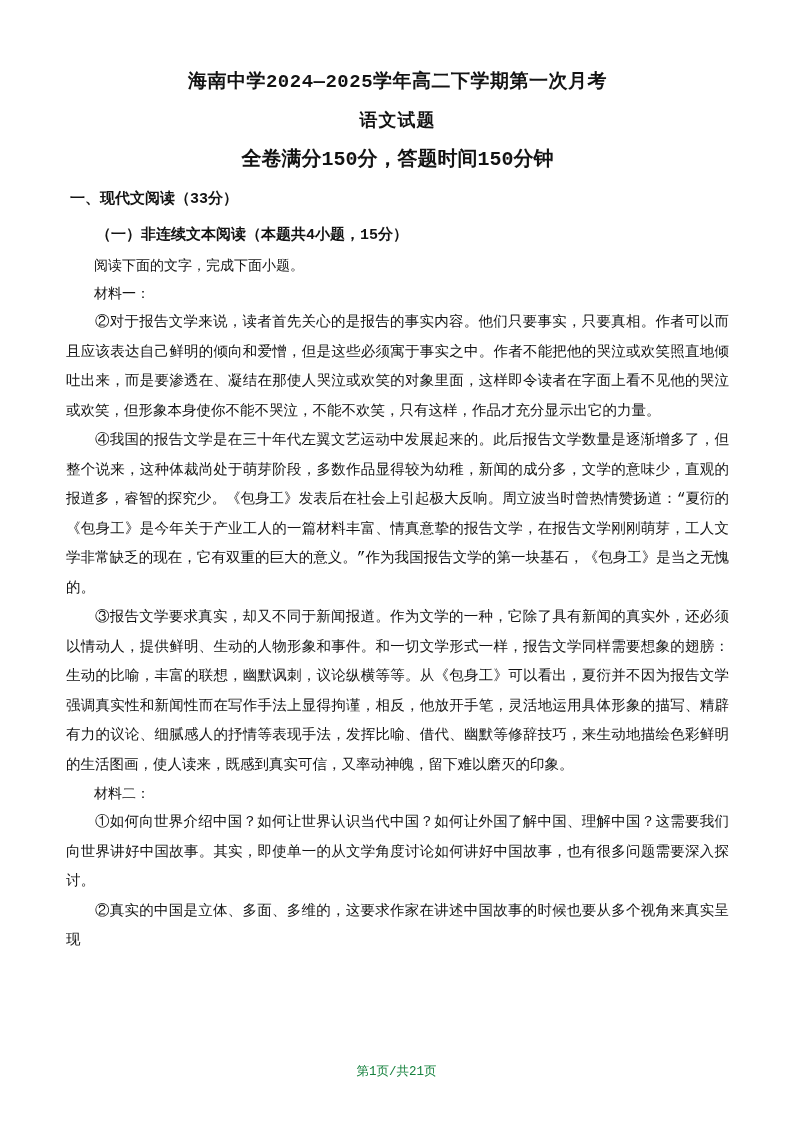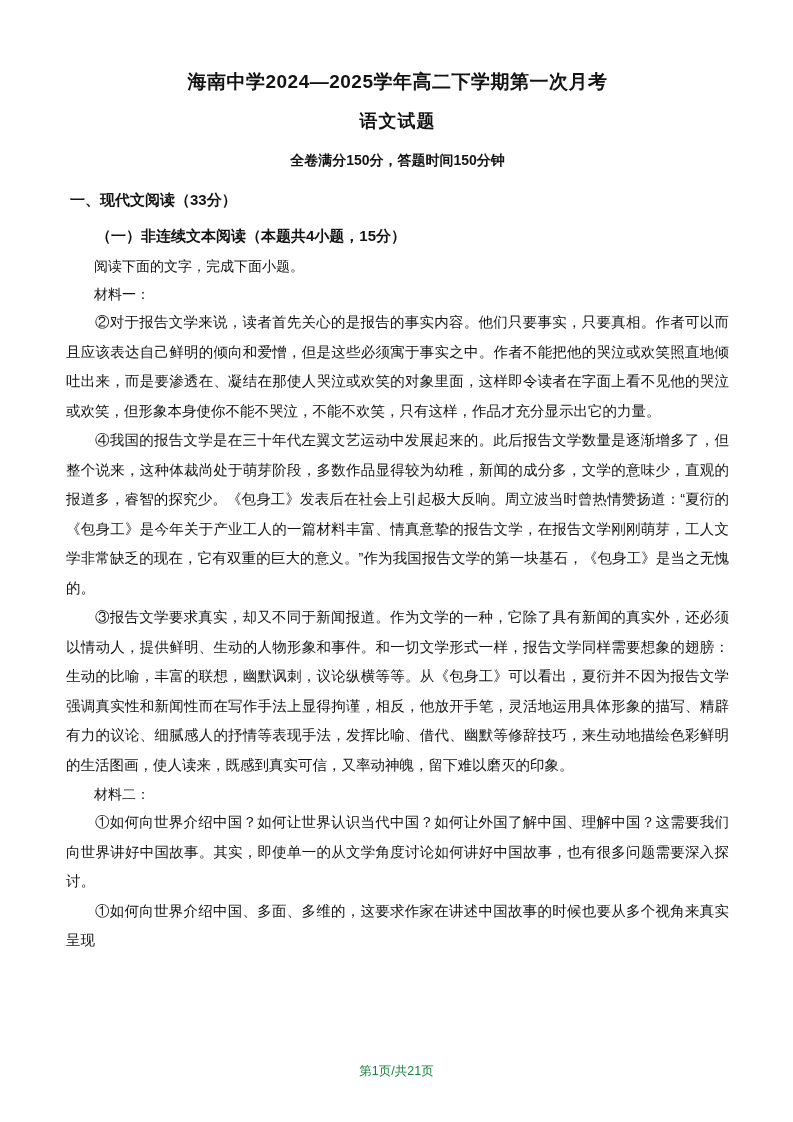--- a/index.html
+++ b/index.html
@@ -7,42 +7,42 @@
     padding: 0;
     background: #ffffff;
   }
   .page {
     position: relative;
     width: 793px;
     height: 1122px;
     box-sizing: border-box;
     background: #ffffff;
     padding: 70px 64px 112px 66px;
-    font-family: Liberation Sans, sans-serif;
+    font-family: Liberation Mono, monospace;
     color: #131313;
     overflow: hidden;
   }
   .title {
     font-size: 19px;
     line-height: 24px;
     font-weight: bold;
     text-align: center;
     margin: 0 0 16px 0;
     letter-spacing: 0.5px;
   }
   .subject {
     font-size: 18px;
     line-height: 22px;
     font-weight: bold;
     text-align: center;
     margin: 0 0 18px 0;
     letter-spacing: 1px;
   }
   .exam-info {
-    font-size: 14px;
+    font-size: 20px;
     line-height: 20px;
     font-weight: bold;
     text-align: center;
     margin: 0 0 14px 0;
   }
   .section-heading {
     font-size: 15px;
     line-height: 32px;
     font-weight: bold;
     margin: 4px;
@@ -107,17 +107,17 @@
 
   <p class="body-para">④我国的报告文学是在三十年代左翼文艺运动中发展起来的。此后报告文学数量是逐渐增多了，但整个说来，这种体裁尚处于萌芽阶段，多数作品显得较为幼稚，新闻的成分多，文学的意味少，直观的报道多，睿智的探究少。《包身工》发表后在社会上引起极大反响。周立波当时曾热情赞扬道：“夏衍的《包身工》是今年关于产业工人的一篇材料丰富、情真意挚的报告文学，在报告文学刚刚萌芽，工人文学非常缺乏的现在，它有双重的巨大的意义。”作为我国报告文学的第一块基石，《包身工》是当之无愧的。</p>
 
   <p class="body-para">③报告文学要求真实，却又不同于新闻报道。作为文学的一种，它除了具有新闻的真实外，还必须以情动人，提供鲜明、生动的人物形象和事件。和一切文学形式一样，报告文学同样需要想象的翅膀：生动的比喻，丰富的联想，幽默讽刺，议论纵横等等。从《包身工》可以看出，夏衍并不因为报告文学强调真实性和新闻性而在写作手法上显得拘谨，相反，他放开手笔，灵活地运用具体形象的描写、精辟有力的议论、细腻感人的抒情等表现手法，发挥比喻、借代、幽默等修辞技巧，来生动地描绘色彩鲜明的生活图画，使人读来，既感到真实可信，又率动神魄，留下难以磨灭的印象。</p>
 
 
   <p class="kai-line">材料二：</p>
 
   <p class="body-para">①如何向世界介绍中国？如何让世界认识当代中国？如何让外国了解中国、理解中国？这需要我们向世界讲好中国故事。其实，即使单一的从文学角度讨论如何讲好中国故事，也有很多问题需要深入探讨。</p>
 
-  <p class="body-para">①如何向世界介绍中国、多面、多维的，这要求作家在讲述中国故事的时候也要从多个视角来真实呈现</p>
+  <p class="body-para">②真实的中国是立体、多面、多维的，这要求作家在讲述中国故事的时候也要从多个视角来真实呈现</p>
 
   <div class="footer">第1页/共21页</div>
 
 </div>
 
 </body></html>

